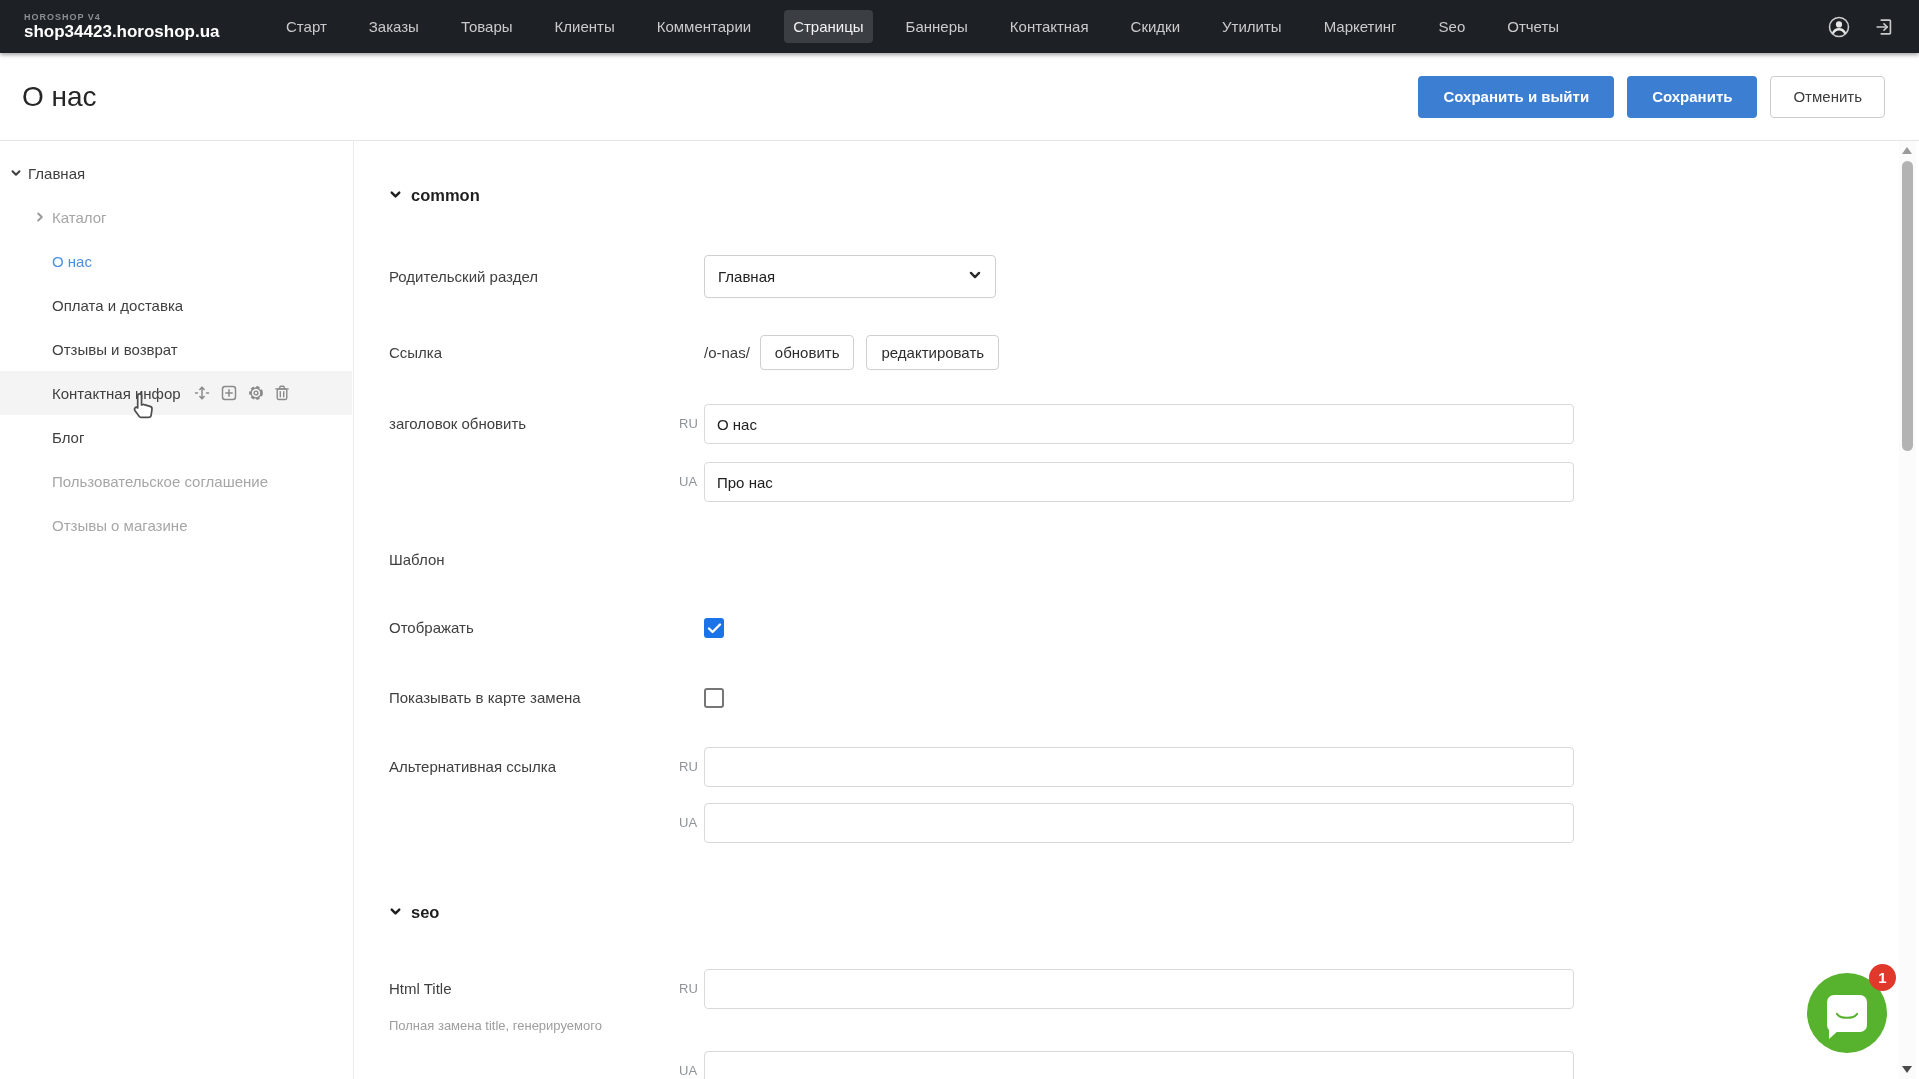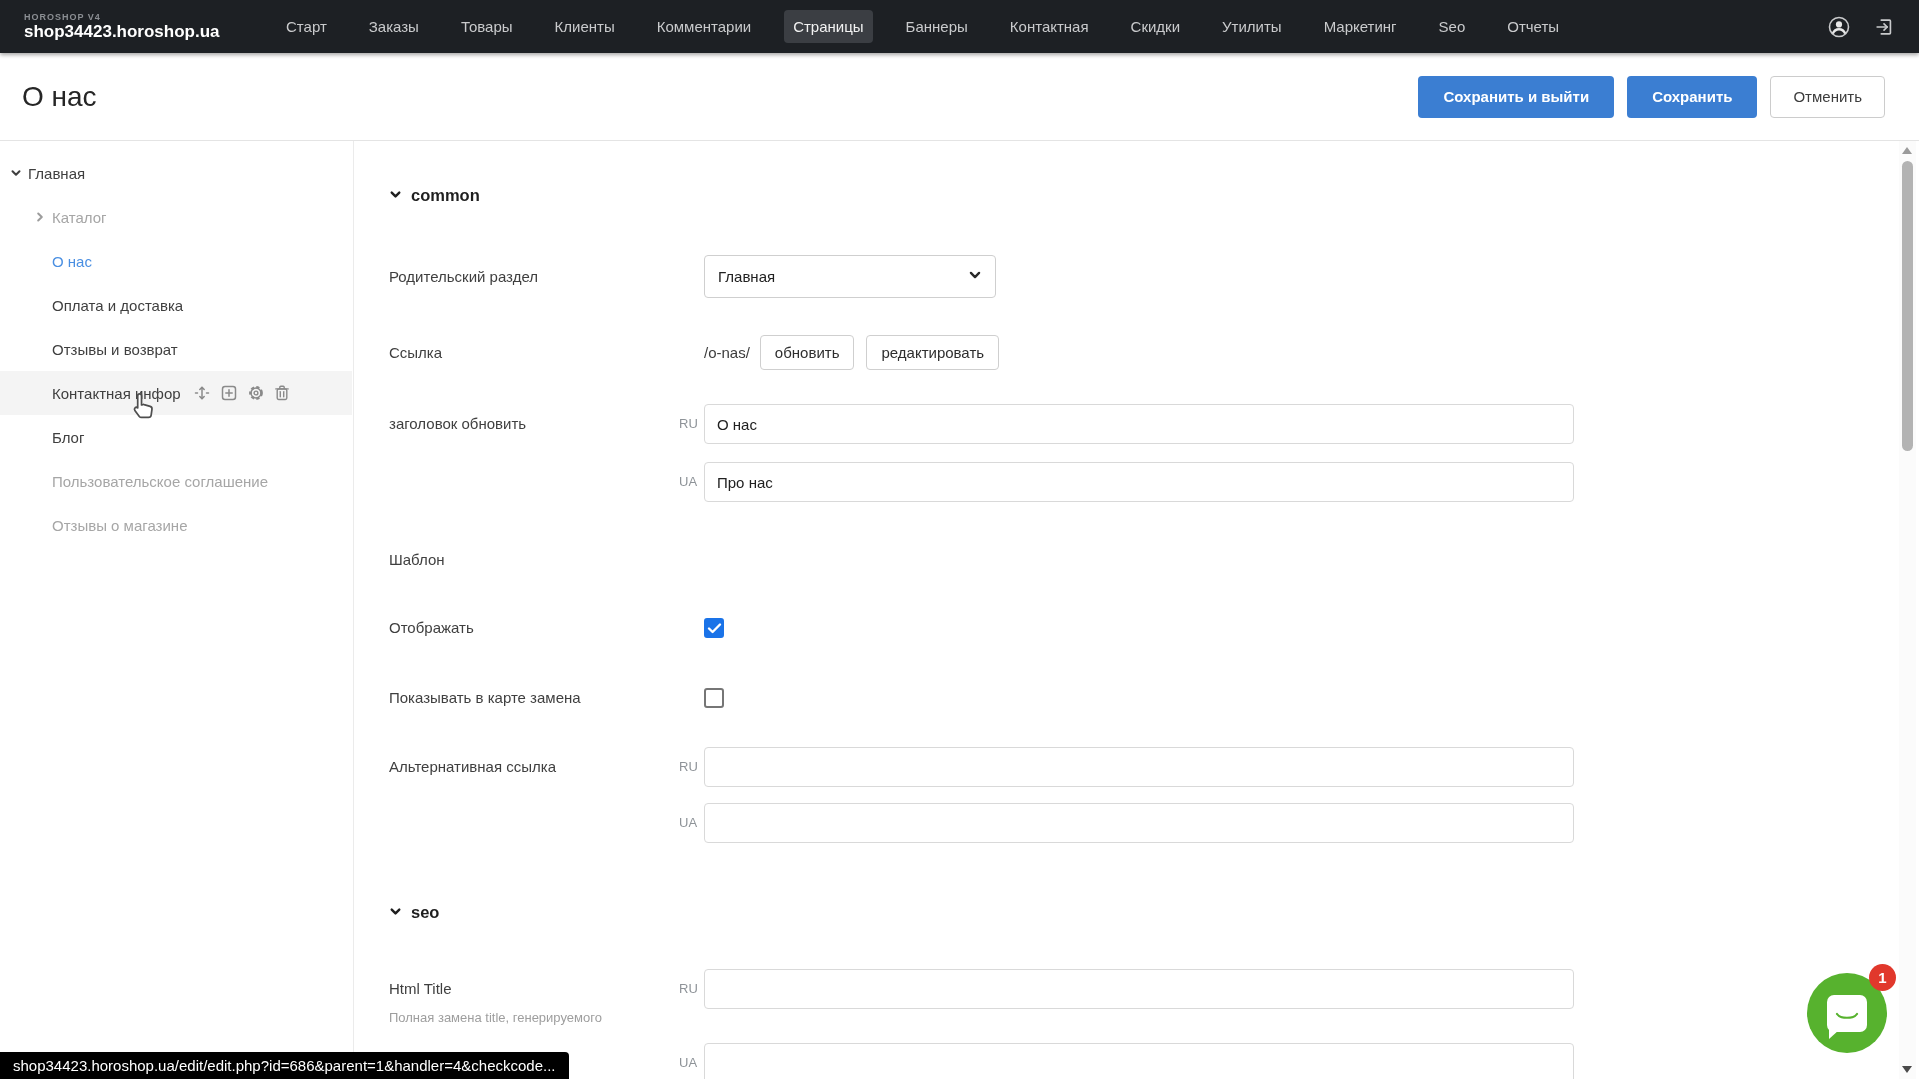--- a/index.html
+++ b/index.html
@@ -39,21 +39,21 @@
 .tree-item.hovered{background:#f4f4f4}
 .row-actions{display:flex;align-items:center;gap:9px;margin-left:12px;color:#8a8a8a}
 .row-actions svg{display:block}
 
 
 .main{position:absolute;top:141px;left:353px;right:26px;bottom:0;background:#fff;padding:44px 0 0 35px;border-left:1px solid #ebebeb;overflow:hidden}
 .section-header{display:flex;align-items:center;gap:9px;height:20px;font-size:16.5px;font-weight:bold;color:#1f1f1f;cursor:pointer}
 .form-row{display:flex;align-items:center}
 .form-row.top{align-items:flex-start}
 .row-label{width:290px;flex-shrink:0;font-size:15px;color:#3f3f3f;line-height:1.3}
-.row-hint{font-size:13px;color:#9e9e9e;margin-top:12px}
+.row-hint{font-size:13px;color:#9e9e9e;margin-top:20px}
 .lang{width:25px;flex-shrink:0;text-align:right;padding-right:7px;font-size:13px;color:#8e9398;line-height:40px}
 .text-input{width:870px;height:40px;border:1px solid #d9d9d9;border-radius:4px;padding:0 12px;font-size:15px;color:#212121;font-family:"Liberation Sans",sans-serif;background:#fff;outline:none}
 .select{width:292px;height:43px;border:1px solid #cfcfcf;border-radius:4px;padding:0 13px;display:flex;align-items:center;justify-content:space-between;font-size:15px;color:#212121;cursor:pointer;background:#fff}
 .link-path{font-size:15px;color:#3c3c3c;margin-right:10px}
 .mini-btn{height:35px;padding:0 14px;border:1px solid #cfcfcf;border-radius:4px;background:#fff;font-size:15px;color:#2e2e2e;display:inline-flex;align-items:center;cursor:pointer;margin-right:12px}
 .checkbox{width:20px;height:20px;border-radius:3px;border:2px solid #767676;background:#fff;position:relative;cursor:pointer;flex-shrink:0}
 .checkbox[data-checked="true"]{background:#1a73e8;border-color:#1a73e8}
 .checkbox svg{display:none;position:absolute;top:2px;left:1px}
 .checkbox[data-checked="true"] svg{display:block}
 
@@ -309,21 +309,20 @@
     </div>
 
   </div>
 
   <div class="scrollbar">
     <div class="scroll-up"></div>
     <div class="scroll-thumb"></div>
     <div class="scroll-down"></div>
   </div>
 
-  <div class="status-tooltip">shop34423.horoshop.ua/edit/edit.php?id=686&amp;parent=1&amp;handler=4&amp;checkcode...</div>
 
   <div class="chat">
     <div class="chat-bubble">
       <svg class="chat-smile" width="24" height="12" viewBox="0 0 24 12" fill="none" stroke="#57b22e" stroke-width="2.2" stroke-linecap="round">
           <path d="M2 2c3.4 5 16.6 5 20 0"></path>
         </svg>
     </div>
     <div class="chat-badge">1</div>
   </div>
 

